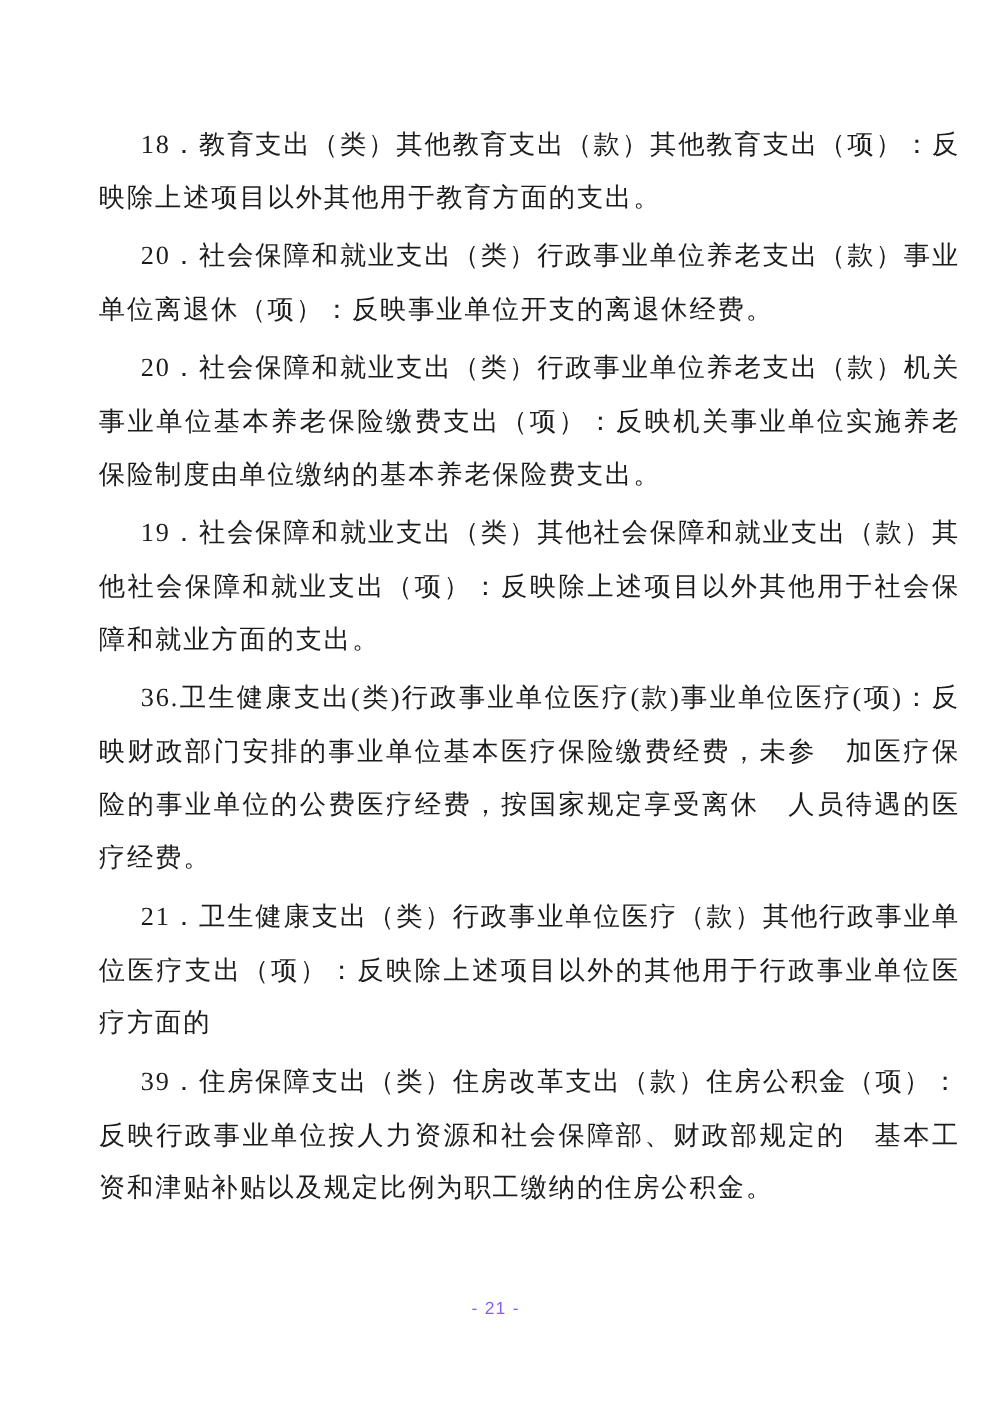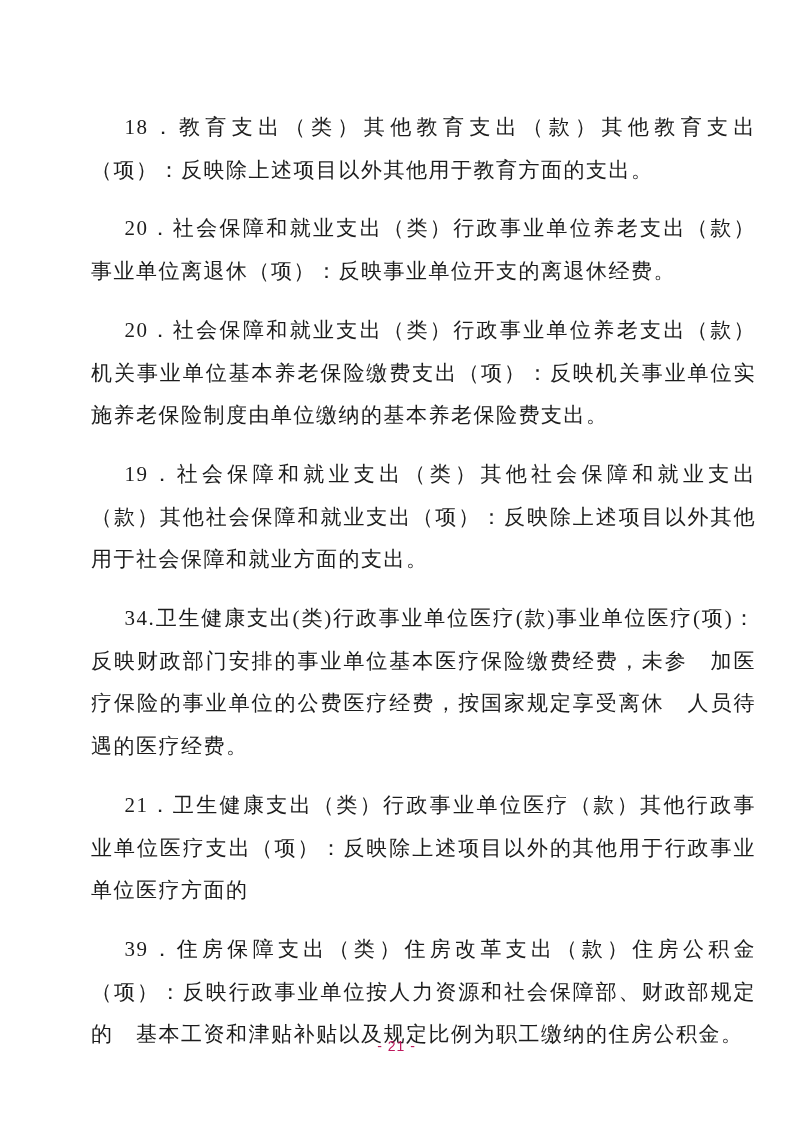--- a/index.html
+++ b/index.html
@@ -25,43 +25,43 @@
     left: 75px;
     top: 90px;
     width: 697px;
     font-size: 21px;
     line-height: 42.7px;
     letter-spacing: 1.5px;
     text-align: justify;
     text-justify: inter-character;
   }
   .content p {
-    margin: 16px;
+    margin: 4px;
     padding: 0;
     text-indent: 1.6em;
   }
   .page-number {
     position: absolute;
     top: 1038px;
     left: 0;
     width: 100%;
     text-align: center;
     font-size: 14px;
     letter-spacing: 1px;
-    color: #be185d;
+    color: #8b5cf6;
     font-family: "Liberation Sans", "DejaVu Sans", sans-serif;
   }
 </style>
 </head>
 <body>
 
 <div class="page">
   <main class="content">
     <p>18．教育支出（类）其他教育支出（款）其他教育支出（项）：反映除上述项目以外其他用于教育方面的支出。</p>
     <p>20．社会保障和就业支出（类）行政事业单位养老支出（款）事业单位离退休（项）：反映事业单位开支的离退休经费。</p>
     <p>20．社会保障和就业支出（类）行政事业单位养老支出（款）机关事业单位基本养老保险缴费支出（项）：反映机关事业单位实施养老保险制度由单位缴纳的基本养老保险费支出。</p>
     <p>19．社会保障和就业支出（类）其他社会保障和就业支出（款）其他社会保障和就业支出（项）：反映除上述项目以外其他用于社会保障和就业方面的支出。</p>
-    <p>34.卫生健康支出(类)行政事业单位医疗(款)事业单位医疗(项)：反映财政部门安排的事业单位基本医疗保险缴费经费，未参　加医疗保险的事业单位的公费医疗经费，按国家规定享受离休　人员待遇的医疗经费。</p>
+    <p>36.卫生健康支出(类)行政事业单位医疗(款)事业单位医疗(项)：反映财政部门安排的事业单位基本医疗保险缴费经费，未参　加医疗保险的事业单位的公费医疗经费，按国家规定享受离休　人员待遇的医疗经费。</p>
     <p>21．卫生健康支出（类）行政事业单位医疗（款）其他行政事业单位医疗支出（项）：反映除上述项目以外的其他用于行政事业单位医疗方面的</p>
     <p>39．住房保障支出（类）住房改革支出（款）住房公积金（项）：反映行政事业单位按人力资源和社会保障部、财政部规定的　基本工资和津贴补贴以及规定比例为职工缴纳的住房公积金。</p>
   </main>
   <div class="page-number">- 21 -</div>
 </div>
 
 </body></html>

